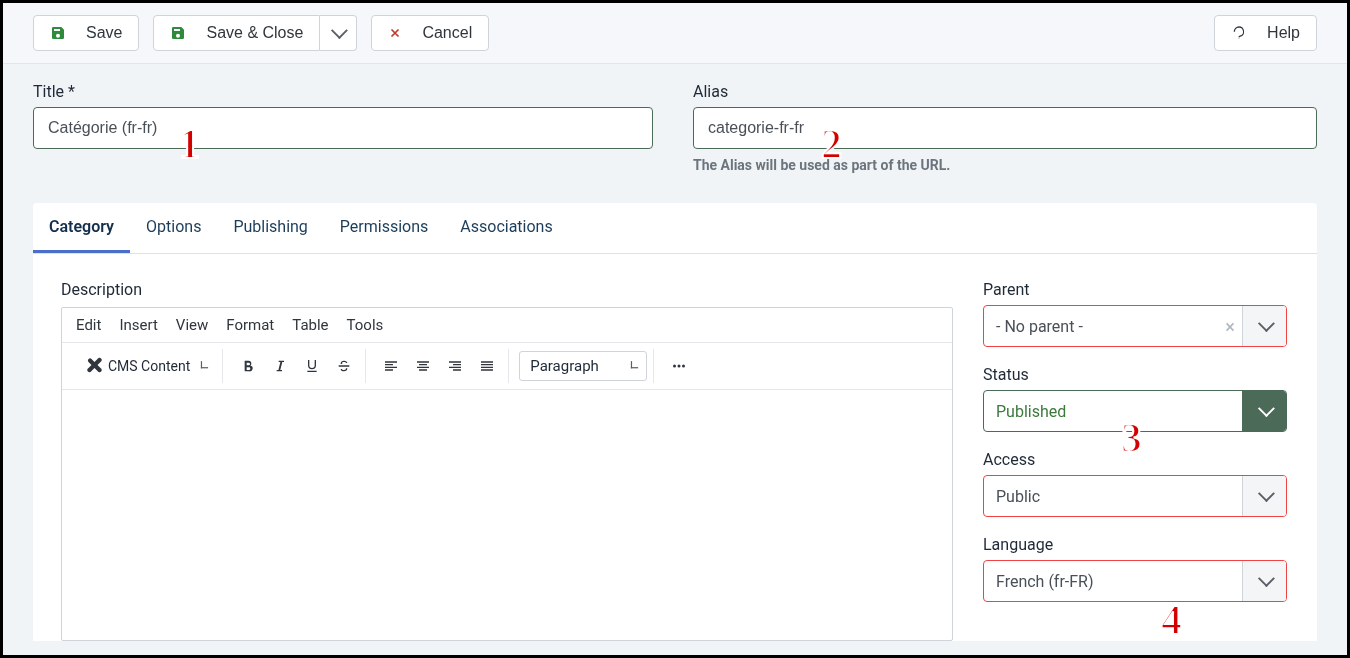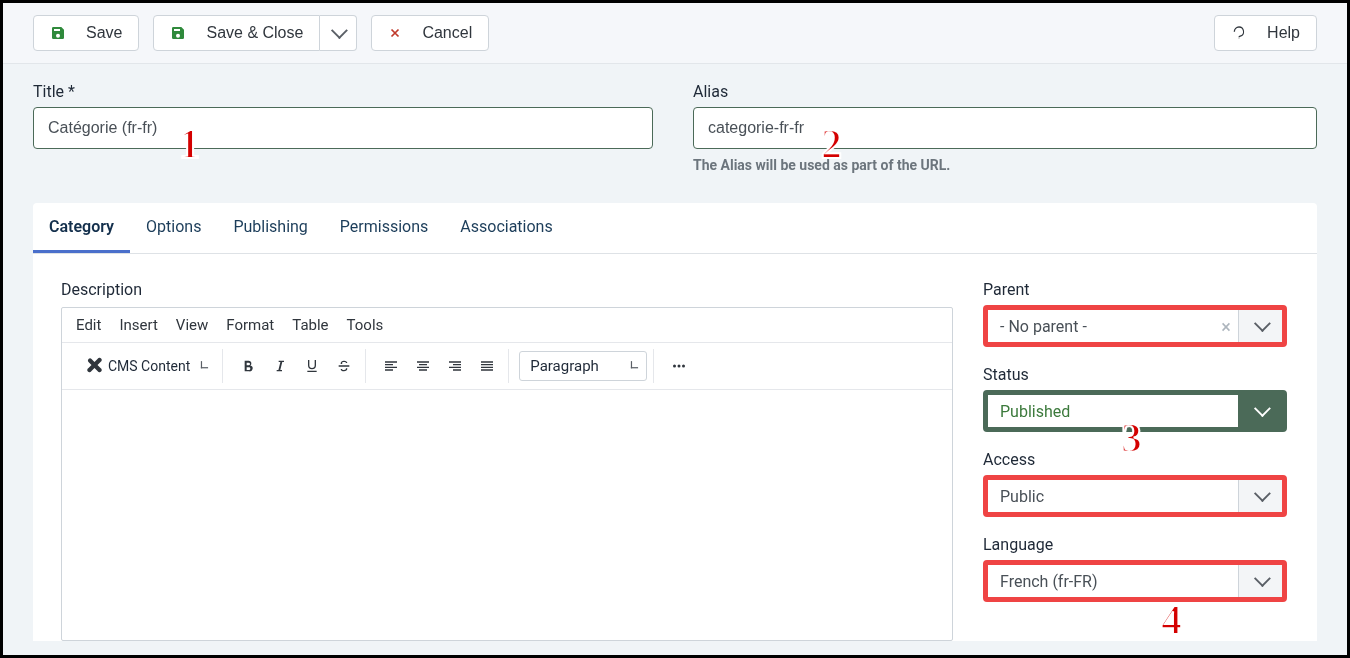--- a/index.html
+++ b/index.html
@@ -39,21 +39,21 @@
   .editor-toolbar { display:flex; align-items:center; gap: 4px; padding: 6px 8px; border-bottom: 1px solid #e5e7eb; }
   .tgroup { display:flex; align-items:center; gap:2px; padding: 0 6px; border-right: 1px solid #e5e7eb; height: 34px; }
   .tgroup:last-child { border-right: none; }
   .tbtn { width: 30px; height: 30px; display:inline-flex; align-items:center; justify-content:center; border-radius:3px; cursor:pointer; color:#30363d; }
   .cms-btn { display:inline-flex; align-items:center; gap:6px; padding: 4px 8px; font-size:14px; cursor:pointer; }
   .para-select { display:inline-flex; align-items:center; justify-content:space-between; width: 128px; height: 30px; padding: 0 8px 0 10px; border: 1px solid #ced4da; border-radius:3px; font-size:15px; cursor:pointer; }
   .editor-body { height: 250px; }
 
   .side-field { display:flex; flex-direction:column; gap:6px; }
   .side-label { font-size: 16px; color:#1f2937; }
-  .select-wrap { display:flex; height: 42px; border: 5px solid #ef4444; border-radius:4px; overflow:hidden; background:#fff; }
+  .select-wrap { display:flex; height: 42px; border: 1px solid #ef4444; border-radius:4px; overflow:hidden; background:#fff; }
   .select-wrap.green { border-color: #4b6a58; }
   .select-wrap .value { flex:1; display:flex; align-items:center; padding: 0 12px; font-size:16px; color:#495057; }
   .select-wrap.green .value { color:#3c7a3c; }
   .select-wrap .clear { width: 24px; display:flex; align-items:center; justify-content:center; color:#adb5bd; font-size:18px; cursor:pointer; }
   .select-wrap .caret-box { width: 44px; display:flex; align-items:center; justify-content:center; border-left: 1px solid #ced4da; background:#f3f5f7; cursor:pointer; }
   .select-wrap .caret-box.dark { background:#4b6a58; }
   .select-wrap .caret-box.dark .caret-down::after { border-color:#fff; }
   .select-wrap.green .caret-box { border-left-color:#4b6a58; }
 
   .annot { position:absolute; font-weight: 900; font-size: 42px; color:#d40000; -webkit-text-stroke: 2px #fff; text-shadow: 0 0 2px #fff; pointer-events:none; font-family: Georgia, "Times New Roman", serif; }

